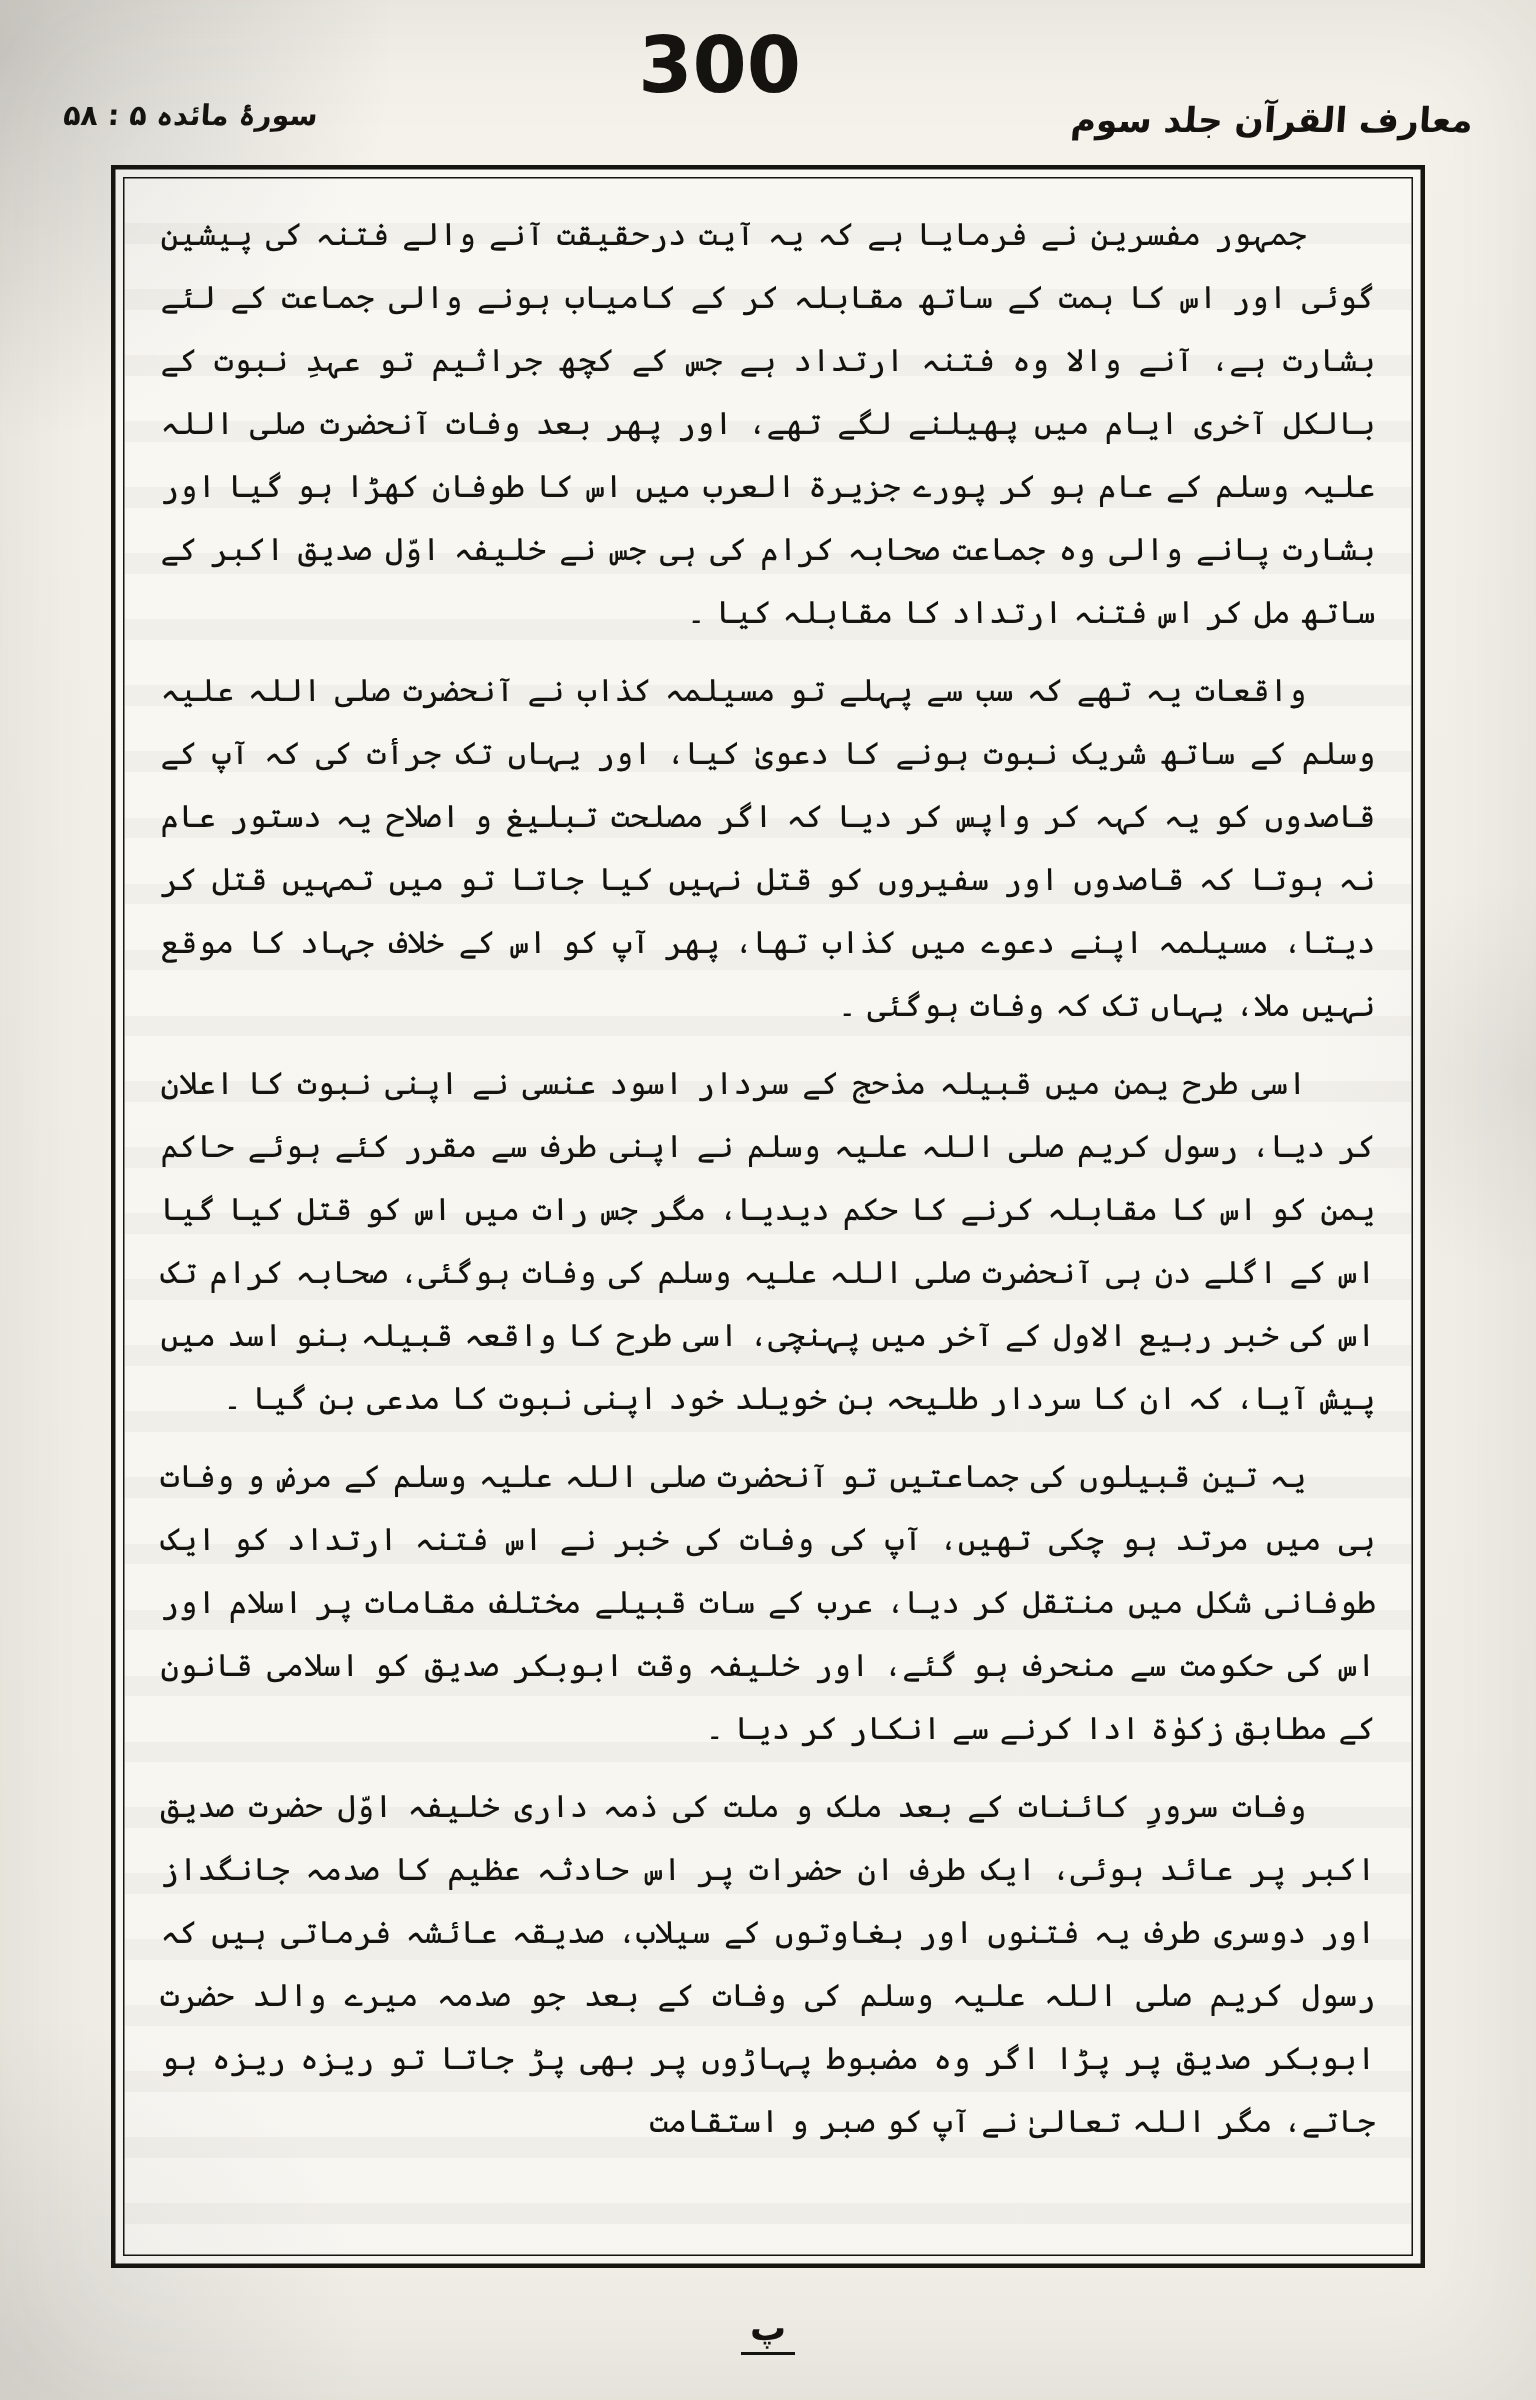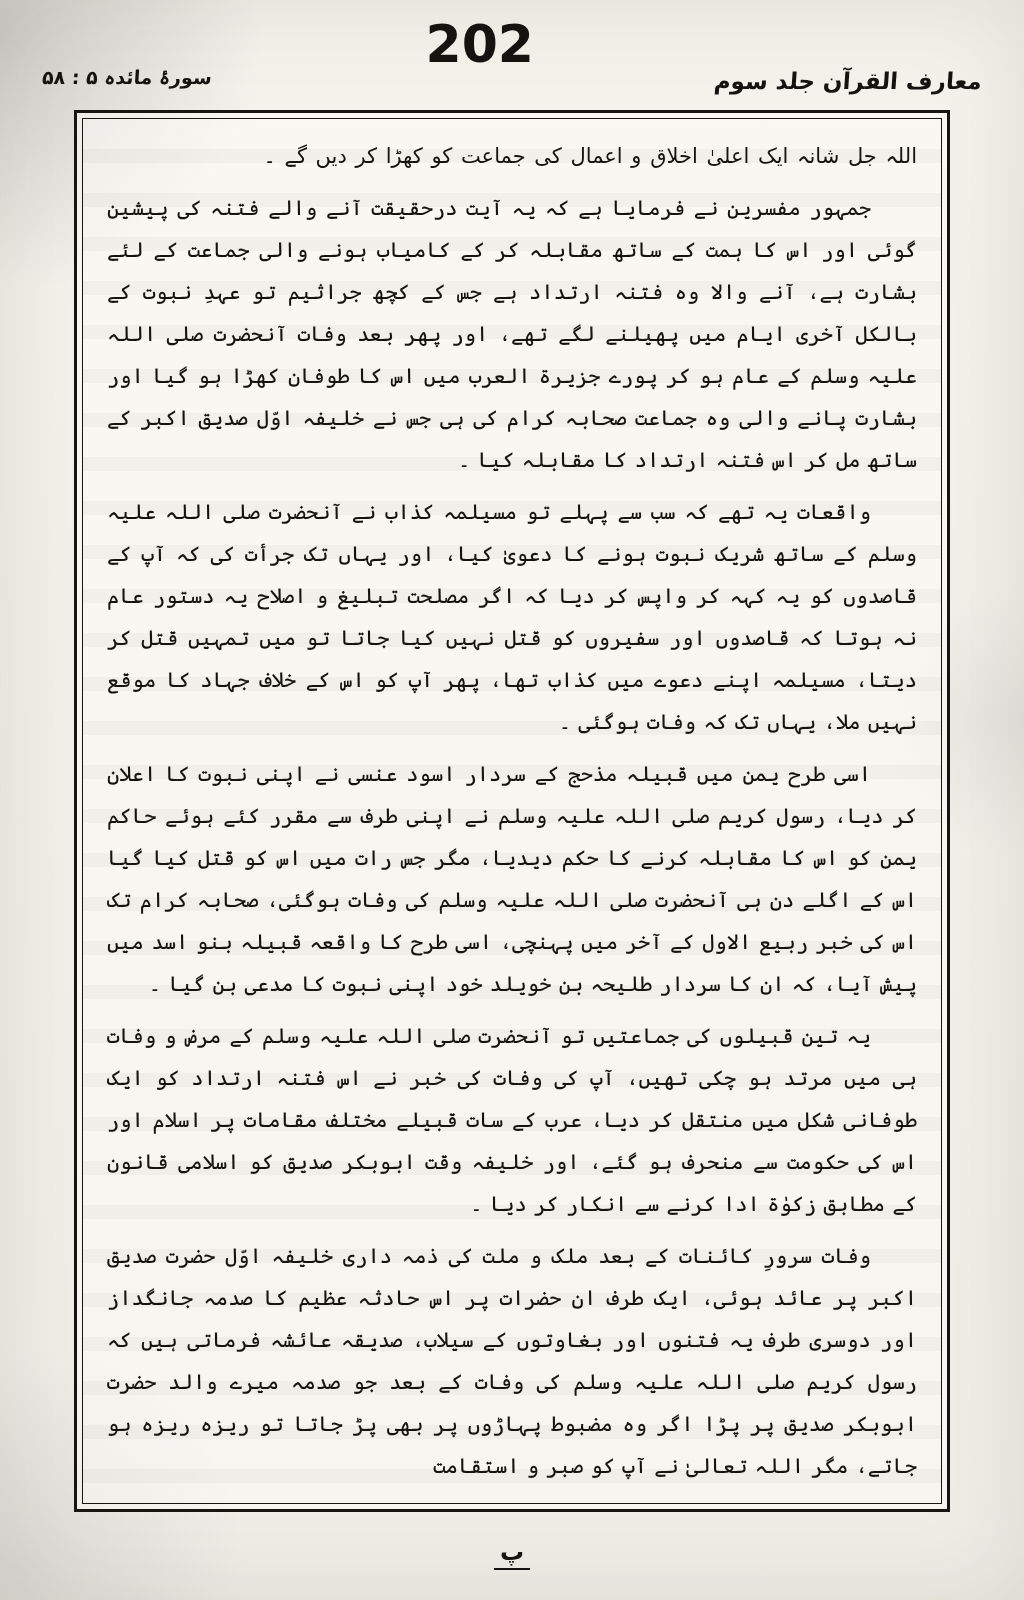--- a/index.html
+++ b/index.html
@@ -86,28 +86,27 @@
     padding:0 6px 2px 6px;
   }
 </style>
 </head>
 <body>
 
 <div class="page">
 
   <header class="page-header">
     <div class="book-title">معارف القرآن جلد سوم</div>
-    <div class="page-number">202</div>
+    <div class="page-number">300</div>
     <div class="surah-ref">سورۂ مائدہ ۵ : ۵۸</div>
   </header>
 
   <div class="text-frame">
     <div class="inner-frame">
       <div class="body-text">
-        <p>اللہ جل شانہ ایک اعلیٰ اخلاق و اعمال کی جماعت کو کھڑا کر دیں گے ۔</p>
         <p class="indent">جمہور مفسرین نے فرمایا ہے کہ یہ آیت درحقیقت آنے والے فتنہ کی پیشین گوئی اور اس کا ہمت کے ساتھ مقابلہ کر کے کامیاب ہونے والی جماعت کے لئے بشارت ہے، آنے والا وہ فتنہ ارتداد ہے جس کے کچھ جراثیم تو عہدِ نبوت کے بالکل آخری ایام میں پھیلنے لگے تھے، اور پھر بعد وفات آنحضرت صلی اللہ علیہ وسلم کے عام ہو کر پورے جزیرۃ العرب میں اس کا طوفان کھڑا ہو گیا اور بشارت پانے والی وہ جماعت صحابہ کرام کی ہی جس نے خلیفہ اوّل صدیق اکبر کے ساتھ مل کر اس فتنہ ارتداد کا مقابلہ کیا ۔</p>
         <p class="indent">واقعات یہ تھے کہ سب سے پہلے تو مسیلمہ کذاب نے آنحضرت صلی اللہ علیہ وسلم کے ساتھ شریک نبوت ہونے کا دعویٰ کیا، اور یہاں تک جرأت کی کہ آپ کے قاصدوں کو یہ کہہ کر واپس کر دیا کہ اگر مصلحت تبلیغ و اصلاح یہ دستور عام نہ ہوتا کہ قاصدوں اور سفیروں کو قتل نہیں کیا جاتا تو میں تمہیں قتل کر دیتا، مسیلمہ اپنے دعوے میں کذاب تھا، پھر آپ کو اس کے خلاف جہاد کا موقع نہیں ملا، یہاں تک کہ وفات ہوگئی ۔</p>
         <p class="indent">اسی طرح یمن میں قبیلہ مذحج کے سردار اسود عنسی نے اپنی نبوت کا اعلان کر دیا، رسول کریم صلی اللہ علیہ وسلم نے اپنی طرف سے مقرر کئے ہوئے حاکم یمن کو اس کا مقابلہ کرنے کا حکم دیدیا، مگر جس رات میں اس کو قتل کیا گیا اس کے اگلے دن ہی آنحضرت صلی اللہ علیہ وسلم کی وفات ہوگئی، صحابہ کرام تک اس کی خبر ربیع الاول کے آخر میں پہنچی، اسی طرح کا واقعہ قبیلہ بنو اسد میں پیش آیا، کہ ان کا سردار طلیحہ بن خویلد خود اپنی نبوت کا مدعی بن گیا ۔</p>
         <p class="indent">یہ تین قبیلوں کی جماعتیں تو آنحضرت صلی اللہ علیہ وسلم کے مرض و وفات ہی میں مرتد ہو چکی تھیں، آپ کی وفات کی خبر نے اس فتنہ ارتداد کو ایک طوفانی شکل میں منتقل کر دیا، عرب کے سات قبیلے مختلف مقامات پر اسلام اور اس کی حکومت سے منحرف ہو گئے، اور خلیفہ وقت ابوبکر صدیق کو اسلامی قانون کے مطابق زکوٰۃ ادا کرنے سے انکار کر دیا ۔</p>
         <p class="indent">وفات سرورِ کائنات کے بعد ملک و ملت کی ذمہ داری خلیفہ اوّل حضرت صدیق اکبر پر عائد ہوئی، ایک طرف ان حضرات پر اس حادثہ عظیم کا صدمہ جانگداز اور دوسری طرف یہ فتنوں اور بغاوتوں کے سیلاب، صدیقہ عائشہ فرماتی ہیں کہ رسول کریم صلی اللہ علیہ وسلم کی وفات کے بعد جو صدمہ میرے والد حضرت ابوبکر صدیق پر پڑا اگر وہ مضبوط پہاڑوں پر بھی پڑ جاتا تو ریزہ ریزہ ہو جاتے، مگر اللہ تعالیٰ نے آپ کو صبر و استقامت</p>
       </div>
     </div>
   </div>
 
   <footer class="footer-mark">

